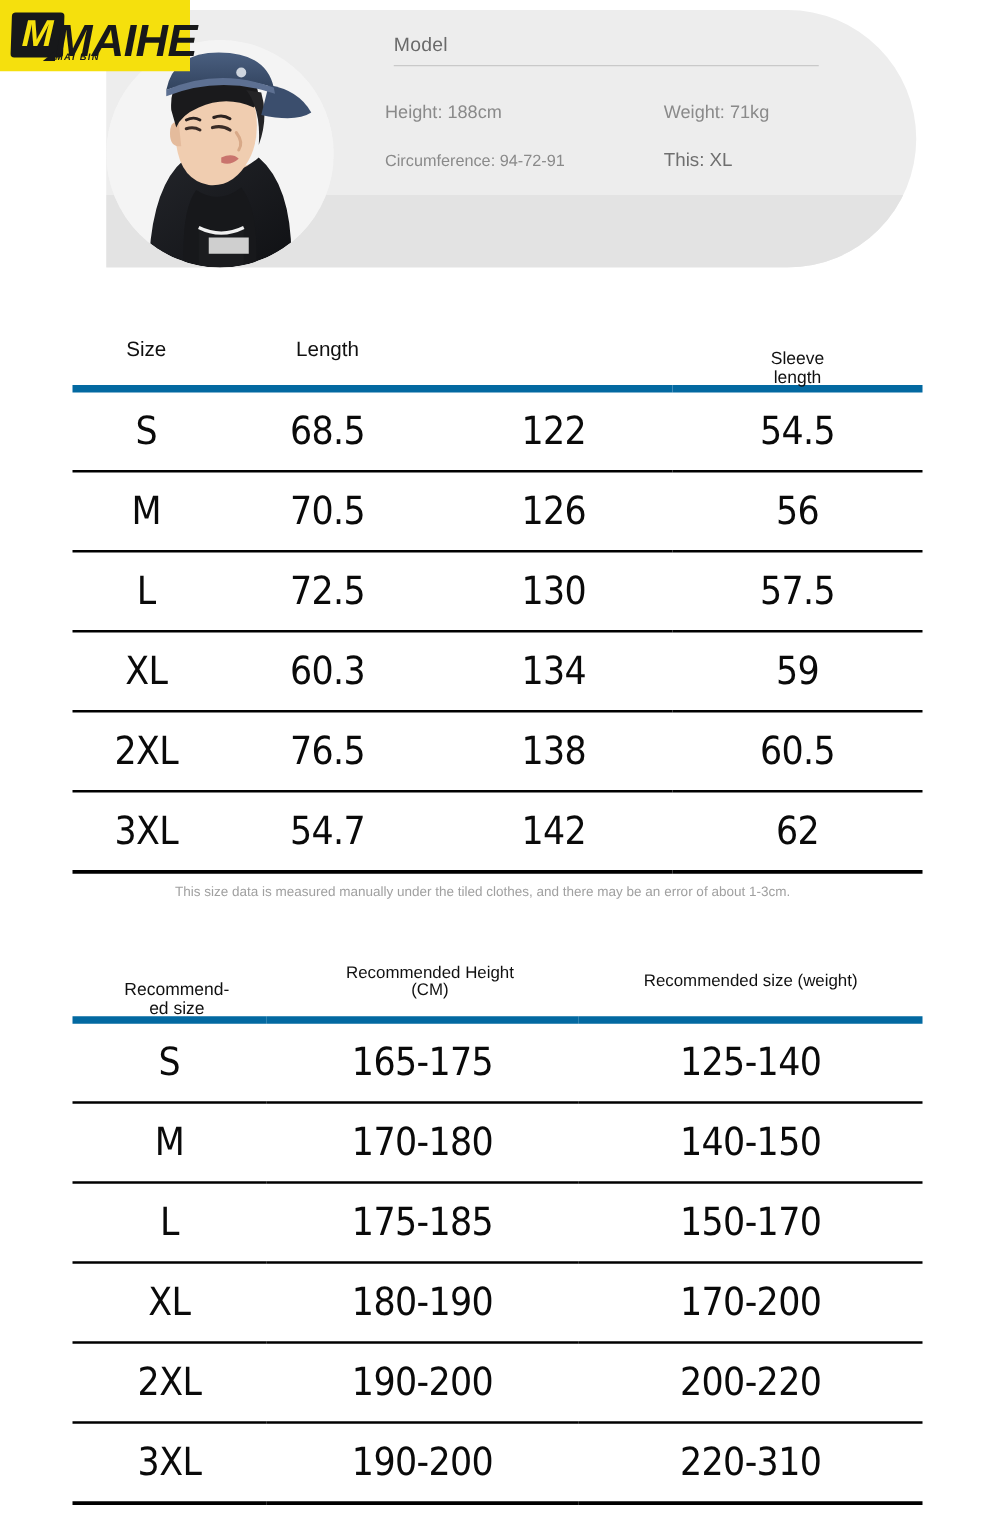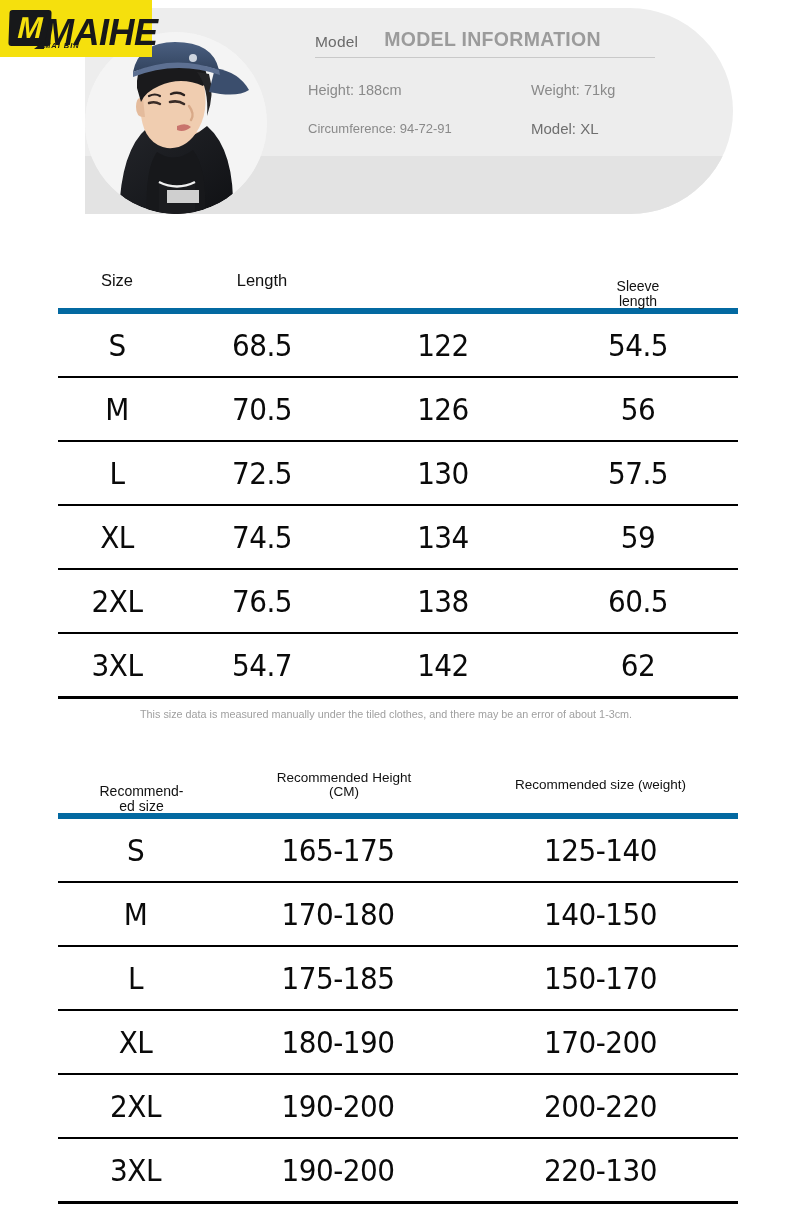--- a/index.html
+++ b/index.html
@@ -282,28 +282,27 @@
         <path d="M64 71 q6 -2 11 1" fill="none" stroke="#3a2c27" stroke-width="2.4" stroke-linecap="round"></path>
         <path d="M104 74 q6 8 2 14" fill="none" stroke="#d8a988" stroke-width="2.4" stroke-linecap="round"></path>
         <path d="M92 94 q9 -4 14 1 q-7 6 -14 3 z" fill="#c9746d"></path>
       </g>
     </svg>
   </div>
 
   <div class="model-head">
     <div class="model-head-row">
       <span class="model-word">Model</span>
-      <span class="model-title">MODEL INFORMATION</span>
     </div>
   </div>
 
   <div class="info-line info-height">Height: 188cm</div>
   <div class="info-line info-weight">Weight: 71kg</div>
   <div class="info-line info-circ">Circumference: 94-72-91</div>
-  <div class="info-line info-size">Model: XL</div>
+  <div class="info-line info-size">This: XL</div>
 
 
   <div class="logo">
     <div class="logo-mark">
       <div class="logo-mark-letter">M</div>
     </div>
     <div class="logo-word">MAIHE</div>
     <div class="logo-sub-tick"></div>
     <div class="logo-sub">MAI BIN</div>
   </div>
@@ -341,21 +340,21 @@
         <td>56</td>
       </tr>
       <tr>
         <td>L</td>
         <td>72.5</td>
         <td>130</td>
         <td>57.5</td>
       </tr>
       <tr>
         <td>XL</td>
-        <td>74.5</td>
+        <td>60.3</td>
         <td>134</td>
         <td>59</td>
       </tr>
       <tr>
         <td>2XL</td>
         <td>76.5</td>
         <td>138</td>
         <td>60.5</td>
       </tr>
       <tr>
@@ -407,17 +406,17 @@
         <td>170-200</td>
       </tr>
       <tr>
         <td>2XL</td>
         <td>190-200</td>
         <td>200-220</td>
       </tr>
       <tr>
         <td>3XL</td>
         <td>190-200</td>
-        <td>220-130</td>
+        <td>220-310</td>
       </tr>
     </tbody>
   </table>
 </div>
 
 </body></html>

